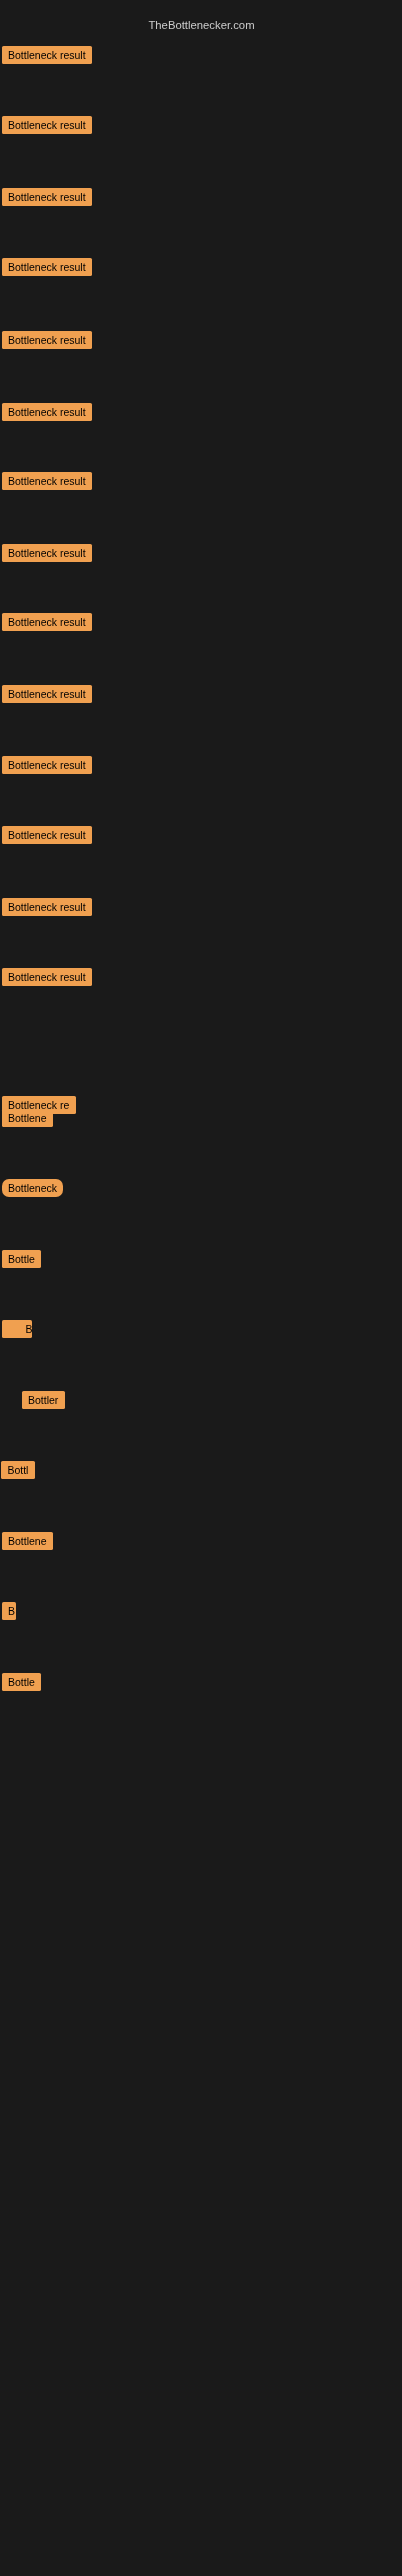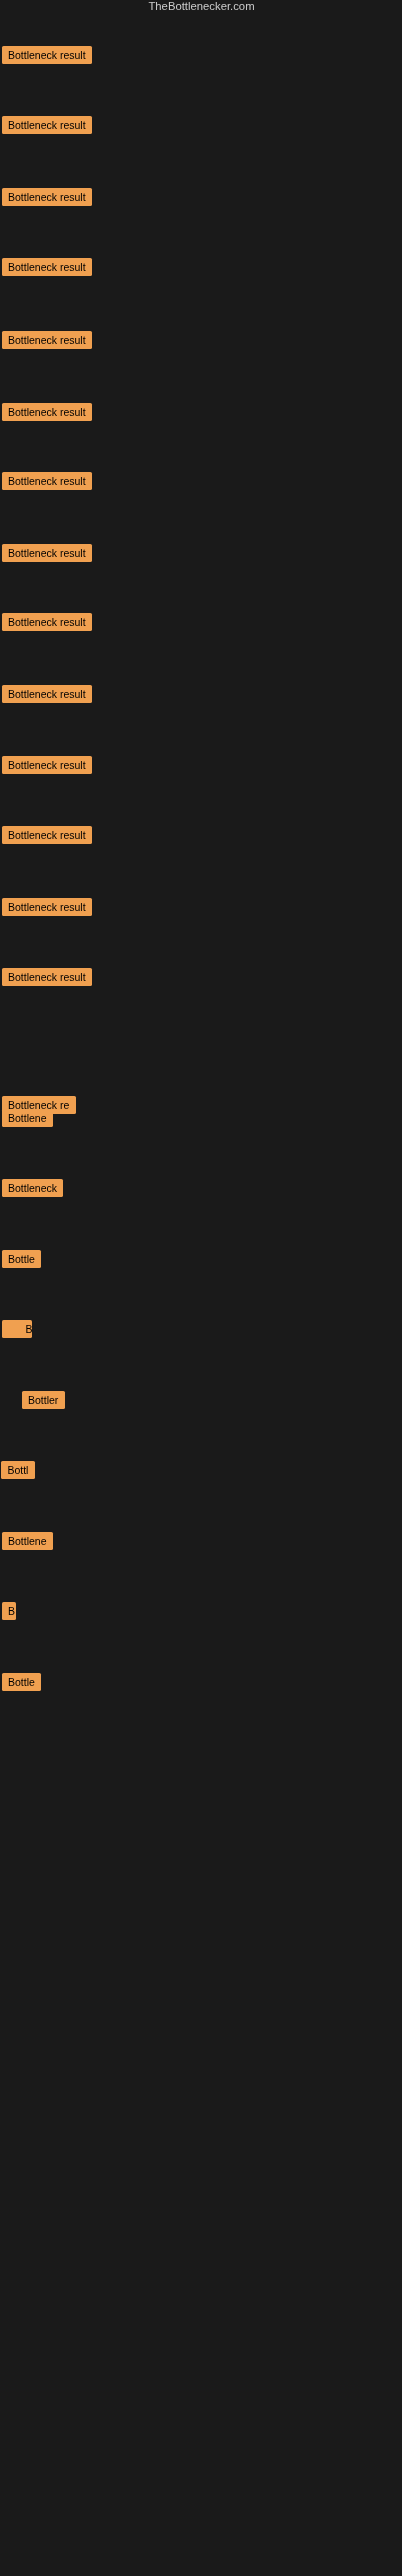--- a/index.html
+++ b/index.html
@@ -13,21 +13,21 @@
       min-height: 2576px;
       background-color: #1a1a1a;
       font-family: Arial, sans-serif;
       position: relative;
     }
 
     .site-title {
       text-align: center;
       color: #cccccc;
       font-size: 11.3px;
-      padding: 0 0;
+      padding: 19px 0;
       background-color: #1a1a1a;
     }
 
     .bottleneck-item {
       position: absolute;
       left: 0;
       text-align: right;
     }
 
     .bottleneck-badge {
@@ -57,21 +57,21 @@
 <div class="bottleneck-item" style="top: 472px; left: 1.6px;"><span class="bottleneck-badge" style="max-width: 129px; overflow: hidden;">Bottleneck result</span></div>
 <div class="bottleneck-item" style="top: 544px; left: 1.6px;"><span class="bottleneck-badge" style="max-width: 131px; overflow: hidden;">Bottleneck result</span></div>
 <div class="bottleneck-item" style="top: 613px; left: 1.6px;"><span class="bottleneck-badge" style="max-width: 128px; overflow: hidden;">Bottleneck result</span></div>
 <div class="bottleneck-item" style="top: 685px; left: 1.6px;"><span class="bottleneck-badge" style="max-width: 126px; overflow: hidden;">Bottleneck result</span></div>
 <div class="bottleneck-item" style="top: 756px; left: 1.6px;"><span class="bottleneck-badge" style="max-width: 124px; overflow: hidden;">Bottleneck result</span></div>
 <div class="bottleneck-item" style="top: 826px; left: 1.6px;"><span class="bottleneck-badge" style="max-width: 121px; overflow: hidden;">Bottleneck result</span></div>
 <div class="bottleneck-item" style="top: 898px; left: 1.6px;"><span class="bottleneck-badge" style="max-width: 118px; overflow: hidden;">Bottleneck result</span></div>
 <div class="bottleneck-item" style="top: 968px; left: 1.6px;"><span class="bottleneck-badge" style="max-width: 116px; overflow: hidden;">Bottleneck result</span></div>
 <div class="bottleneck-item" style="top: 1096px; left: 1.6px;"><span class="bottleneck-badge" style="max-width: 89px; overflow: hidden;">Bottleneck re</span></div>
 <div class="bottleneck-item" style="top: 1109px; left: 1.6px;"><span class="bottleneck-badge" style="max-width: 64px; overflow: hidden;">Bottlene</span></div>
-<div class="bottleneck-item" style="top: 1179px; left: 1.6px;"><span class="bottleneck-badge" style="max-width: 72px; overflow: hidden;">Bottleneck</span></div>
+<div class="bottleneck-item" style="top: 1179px; left: 1.6px;"><span class="bottleneck-badge" style="max-width: 72px; overflow: hidden; border-radius: 7px;">Bottleneck</span></div>
 <div class="bottleneck-item" style="top: 1250px; left: 1.6px;"><span class="bottleneck-badge" style="max-width: 52px; overflow: hidden;">Bottle</span></div>
 <div class="bottleneck-item" style="top: 1320px; left: 1.6px;"><span class="bottleneck-badge" style="max-width: 24px; overflow: hidden; padding-left: 24px;">Bo</span></div>
 <div class="bottleneck-item" style="top: 1391px; left: 1.6px; margin-left: 20px;"><span class="bottleneck-badge" style="max-width: 55px; overflow: hidden;">Bottler</span></div>
 <div class="bottleneck-item" style="top: 1461px; left: 1px;"><span class="bottleneck-badge" style="max-width: 44px; overflow: hidden;">Bottl</span></div>
 <div class="bottleneck-item" style="top: 1532px; left: 1.6px;"><span class="bottleneck-badge" style="max-width: 64px; overflow: hidden;">Bottlene</span></div>
 <div class="bottleneck-item" style="top: 1602px; left: 1.6px;"><span class="bottleneck-badge" style="max-width: 14.5px; overflow: hidden;">B</span></div>
 <div class="bottleneck-item" style="top: 1673px; left: 1.6px;"><span class="bottleneck-badge" style="max-width: 52px; overflow: hidden;">Bottle</span></div>
 
 
 </body></html>

